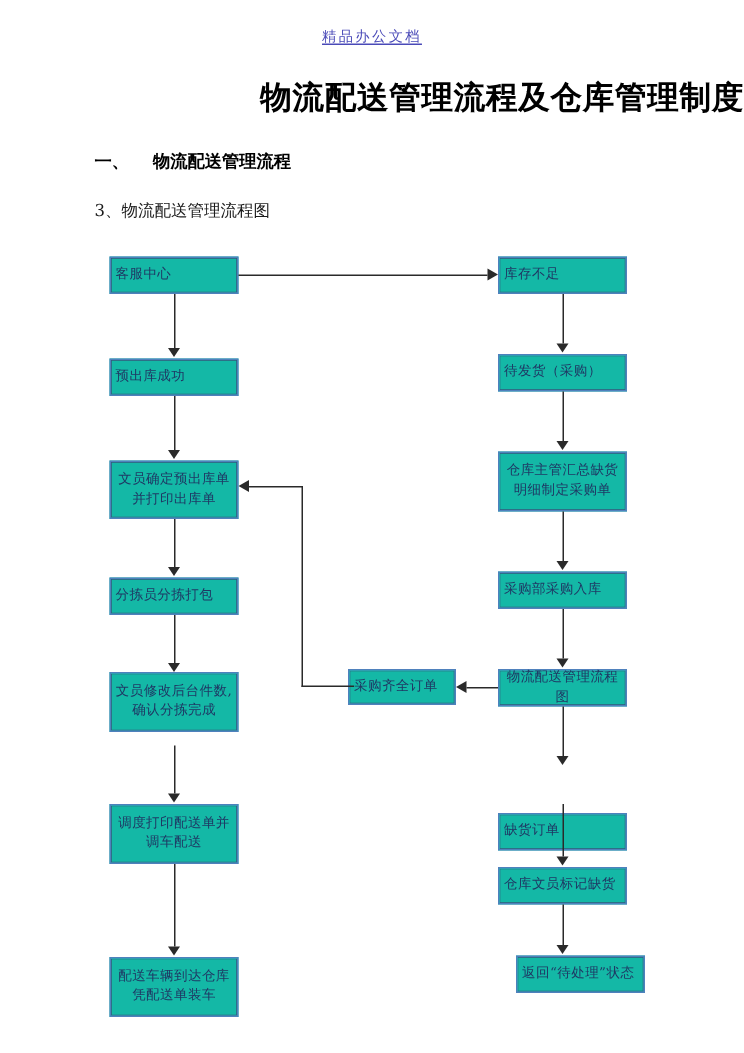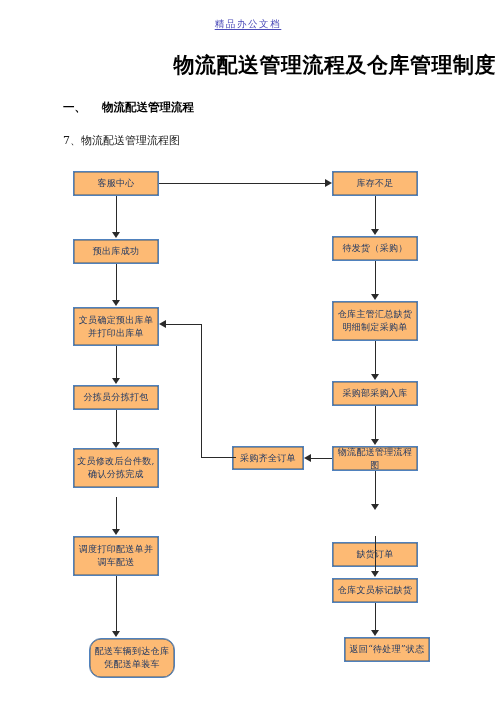--- a/index.html
+++ b/index.html
@@ -64,31 +64,31 @@
     font-size: 11px;
     color: #1a1a1a;
   }
 
   
   .flow { position: absolute; top: 0; left: 0; width: 496px; height: 702px; }
 
   .node {
     position: absolute;
     box-sizing: border-box;
-    background: #fdba74;
+    background: #14b8a6;
     border: 1px solid #4f81bd;
     box-shadow: 0 0 0 0.5px #35587e inset;
     color: #1f3864;
     font-family: "DejaVu Serif", "Liberation Serif", serif;
     font-size: 9px;
     line-height: 13px;
     text-align: center;
     display: flex;
     align-items: center;
-    justify-content: center;
+    justify-content: flex-start;
     letter-spacing: 0.3px;
   }
   .node span { display: block; padding: 0 3px; }
 
   
   .vline {
     position: absolute;
     width: 0;
     border-left: 1.4px solid #2a2a2a;
   }
@@ -125,21 +125,21 @@
 <div id="page">
 
   <div class="watermark">精品办公文档</div>
 
   <div class="doc-title">物流配送管理流程及仓库管理制度</div>
 
   <div class="section-heading">
     <span class="num">一、</span><span>物流配送管理流程</span>
   </div>
 
-  <div class="sub-line">7、物流配送管理流程图</div>
+  <div class="sub-line">3、物流配送管理流程图</div>
 
   <div class="flow">
 
     <div class="node" style="left:73px;  top:171px; width:86px;  height:25px;">
       <span>客服中心</span>
     </div>
 
     <div class="node" style="left:73px;  top:239px; width:86px;  height:25px;">
       <span>预出库成功</span>
     </div>
@@ -153,21 +153,21 @@
     </div>
 
     <div class="node" style="left:73px;  top:385px; width:86px;  height:25px;">
       <span>分拣员分拣打包</span>
     </div>
 
     <div class="node" style="left:73px;  top:536px; width:86px;  height:40px;">
       <span>调度打印配送单并调车配送</span>
     </div>
 
-    <div class="node" style="left:89px;  top:638px; width:86px;  height:40px;border-radius:12px;">
+    <div class="node" style="left:73px;  top:638px; width:86px;  height:40px;">
       <span>配送车辆到达仓库凭配送单装车</span>
     </div>
 
     <div class="node" style="left:232px; top:446px; width:72px;  height:24px;">
       <span>采购齐全订单</span>
     </div>
 
     <div class="node" style="left:332px; top:171px; width:86px;  height:25px;">
       <span>库存不足</span>
     </div>

